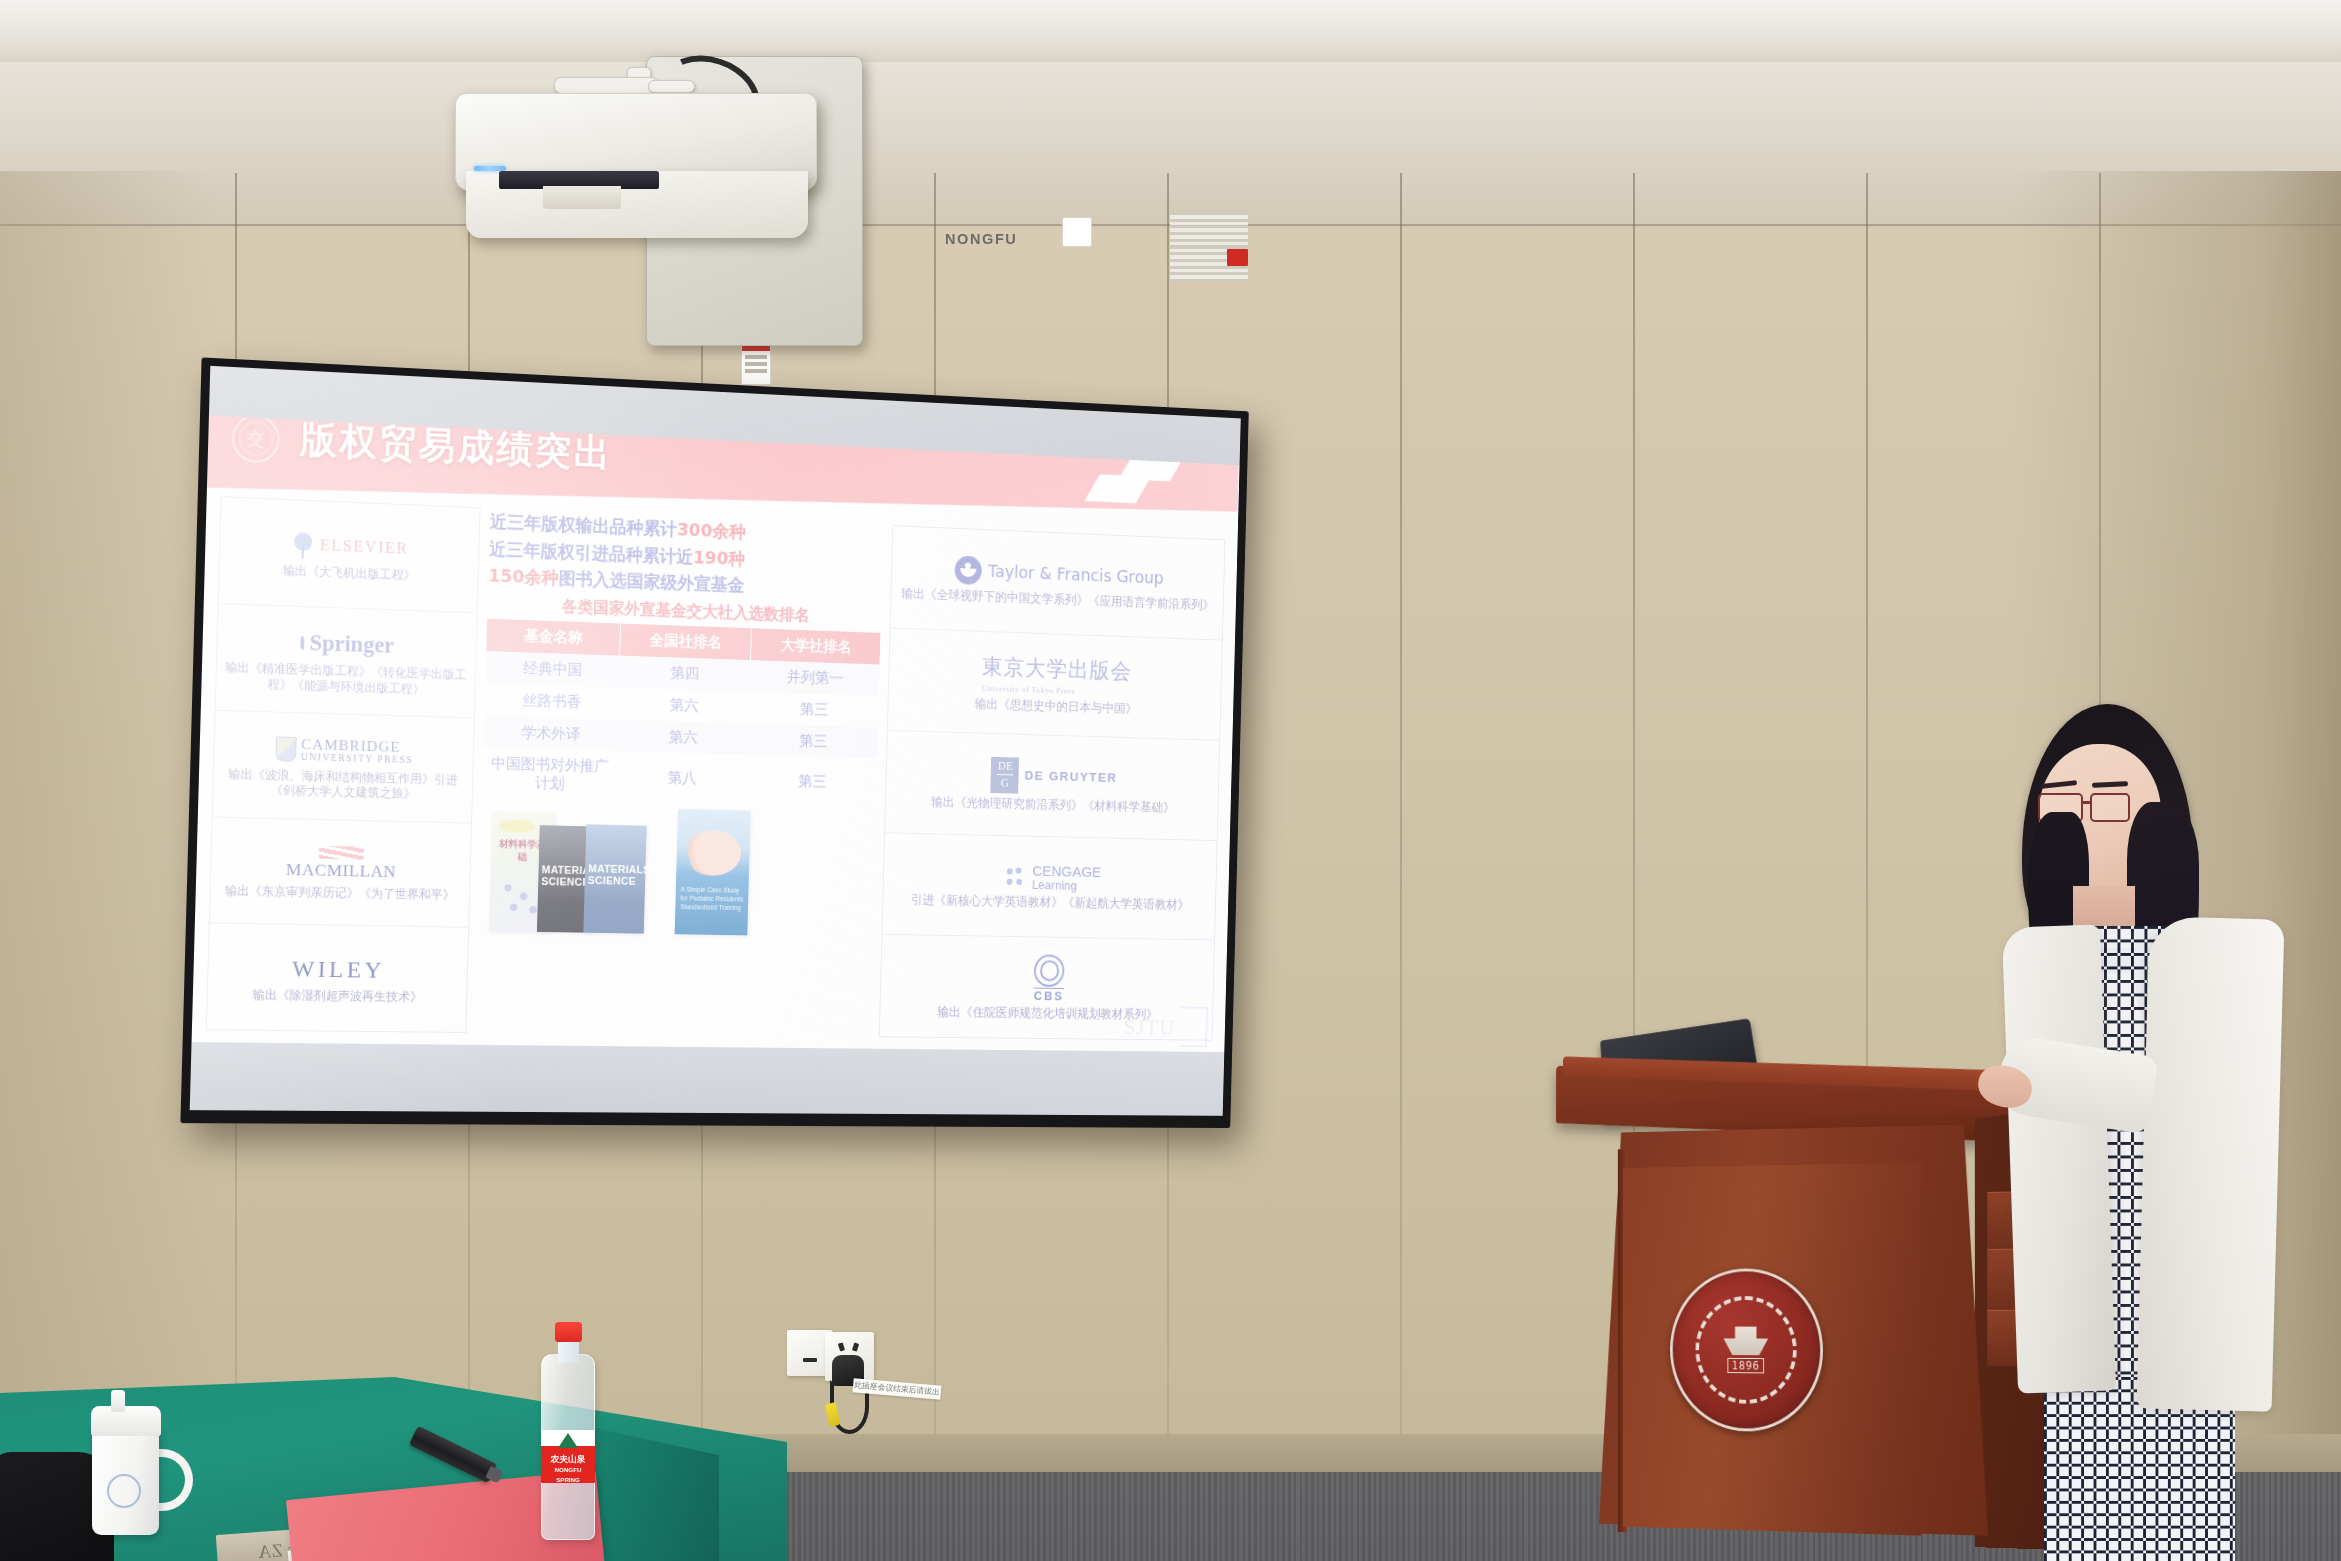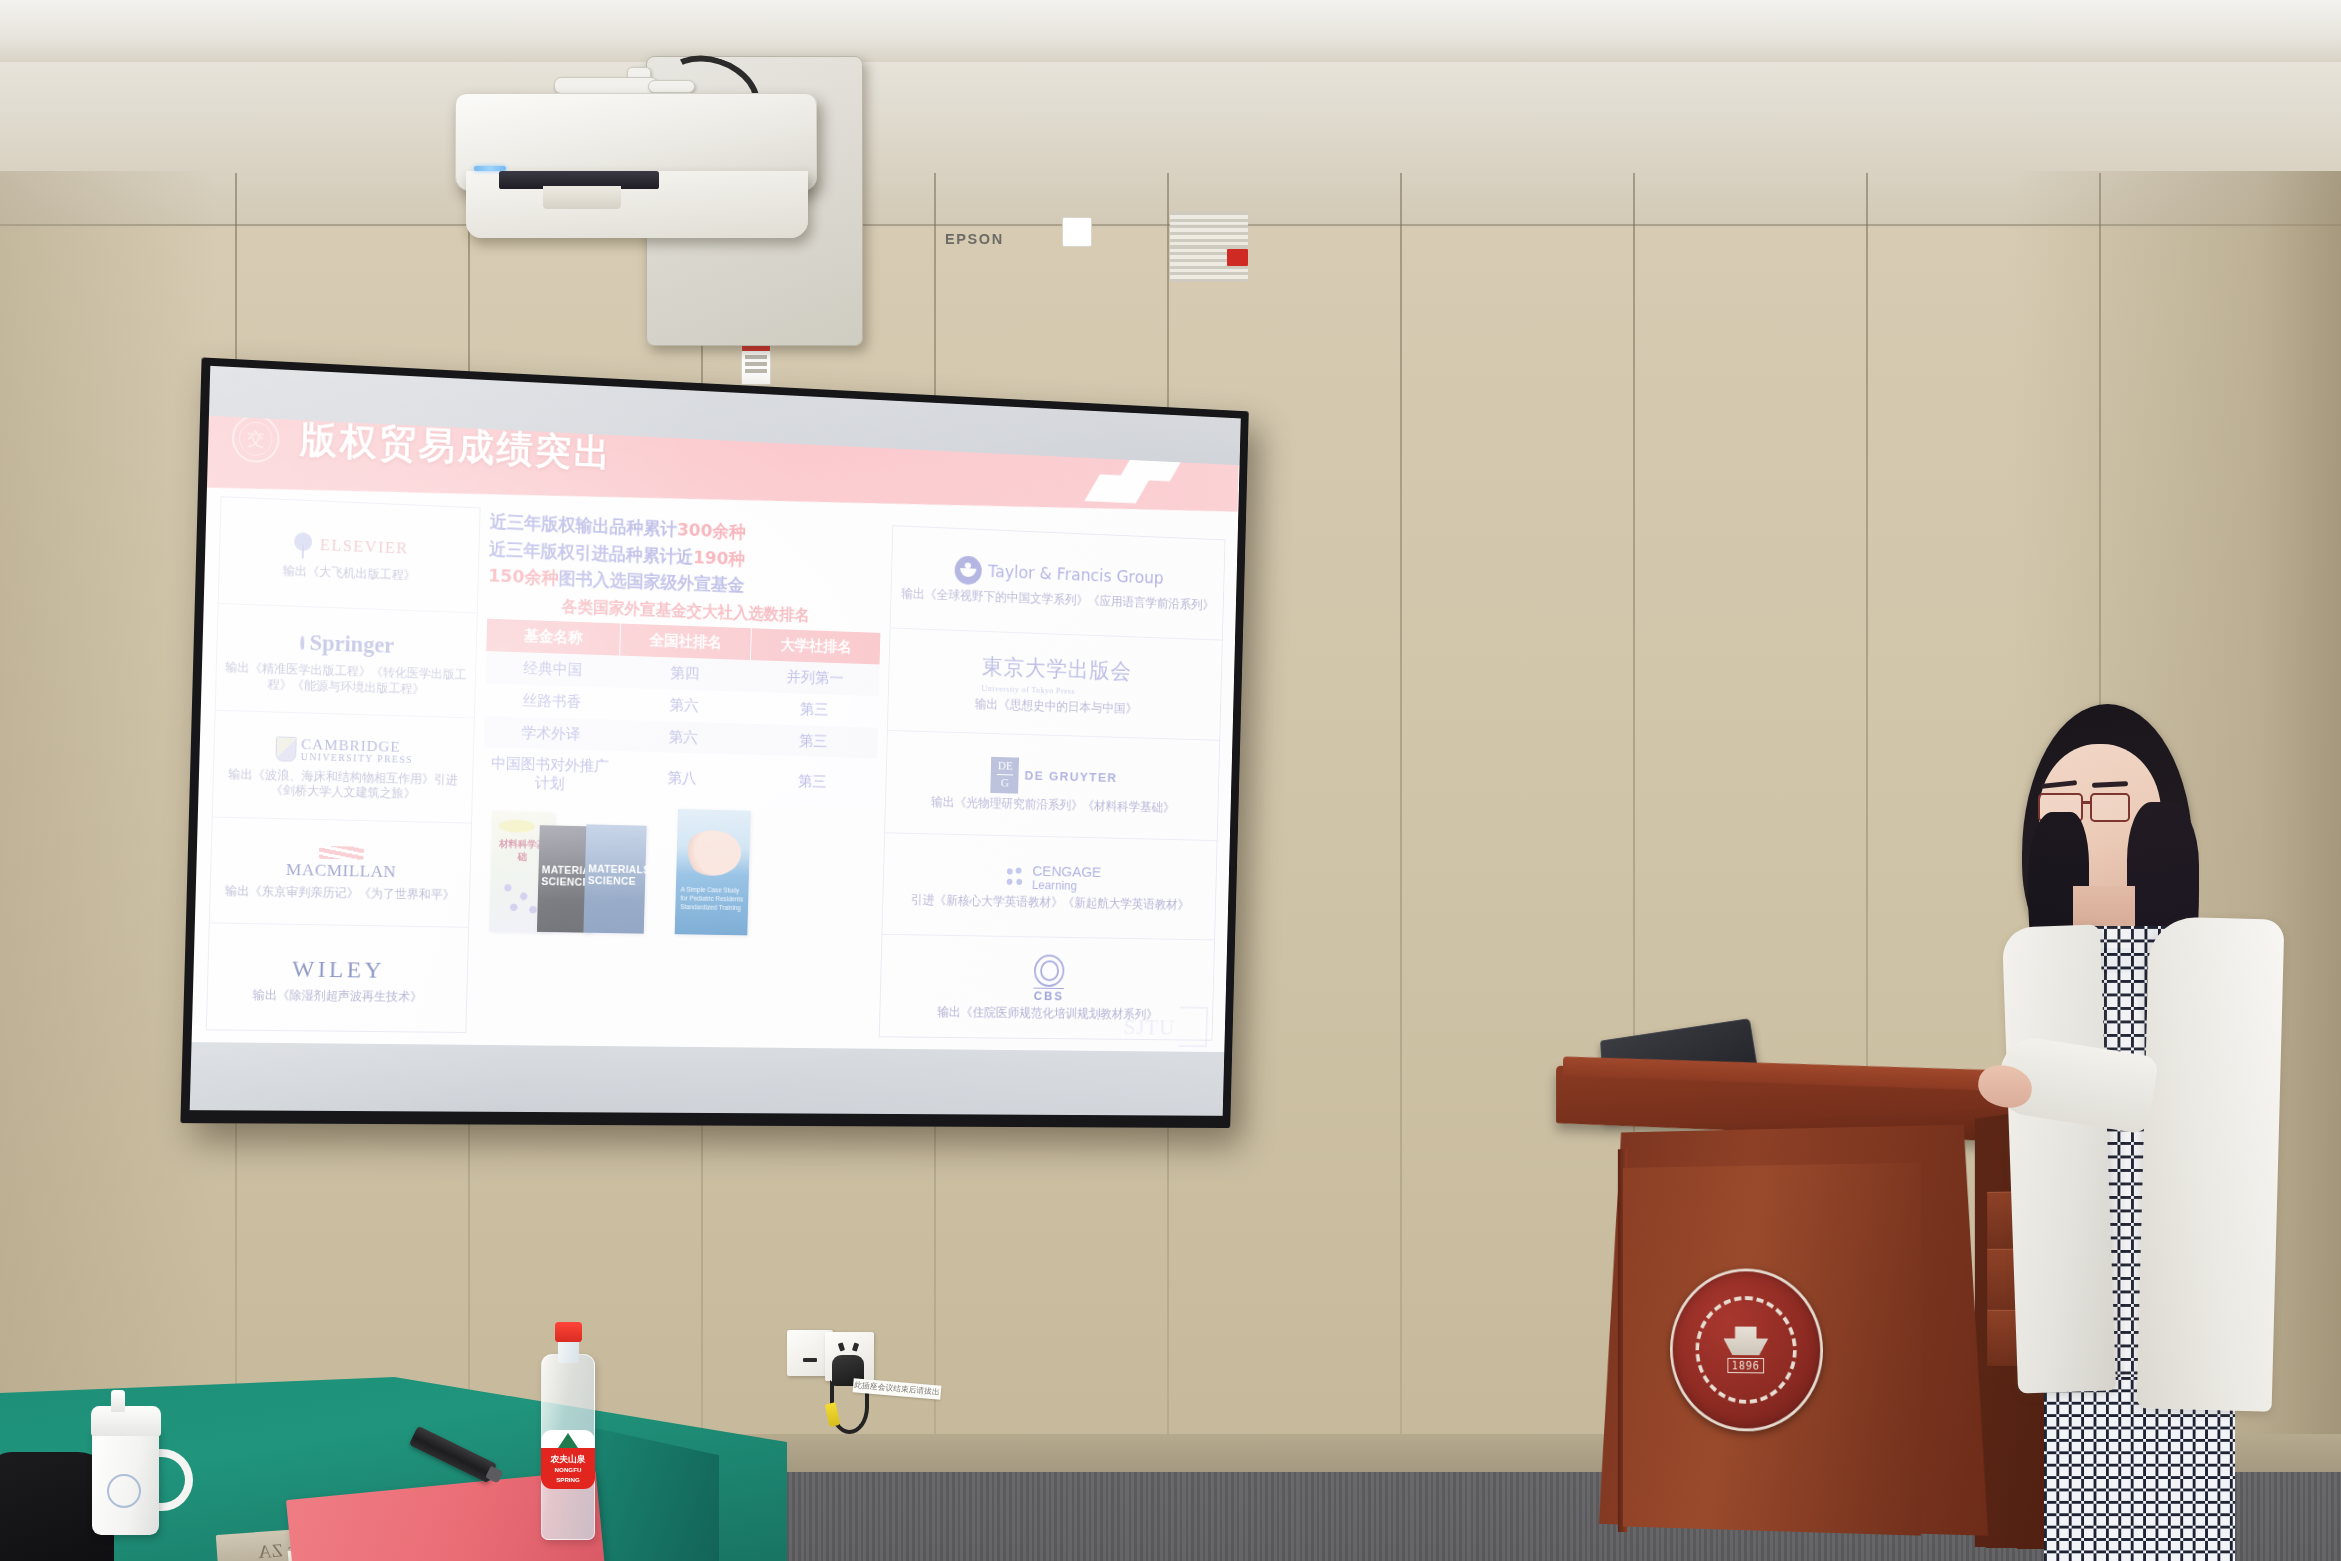--- a/index.html
+++ b/index.html
@@ -596,23 +596,23 @@
   }
   .bottle-neck{
     position:absolute; left:16.6px; top:12.4px; width:21px; height:29px;
     background:linear-gradient(100deg,#f2f6f8,#d9e2e8); border-radius:2.6px;
   }
   .bottle-cap{
     position:absolute; left:13.5px; top:0; width:27px; height:19.7px;
     background:linear-gradient(180deg,#ff4438,#d92c22); border-radius:3.6px;
   }
   .bottle-label{
-    position:absolute; left:0; top:108px; width:54px; height:59px;
+    position:absolute; left:0; top:108px; width:54px; height:53px;
     background:linear-gradient(180deg,#ffffff 0 30%, #e2251f 30% 100%);
-    border-radius:11px;
+    border-radius:1px;
   }
   .bottle-label .peak{
     position:absolute; left:16.6px; top:3.1px; width:0;height:0;
     border-left:10.4px solid transparent;border-right:10.4px solid transparent;
     border-bottom:15.5px solid #1f7a4d;
   }
   .bottle-label .ltxt{
     position:absolute; left:2.1px; top:24px; right:2.1px; text-align:center;
     color:#fff; font-size:8.8px; line-height:1.15; font-weight:700;
   }
@@ -697,21 +697,21 @@
   <div class="proj-plate"></div>
   <div class="proj-cable"></div>
   <div class="proj-cable2"></div>
   <div class="proj-arm">
     <div class="bar b3"></div>
       <div class="bar b1"></div>
       <div class="bar b2"></div>
       <div class="bar b4"></div>
   </div>
   <div class="proj-body">
-    <div class="proj-label">EPSON</div>
+    <div class="proj-label">NONGFU</div>
     <div class="proj-badge"></div>
     <div class="proj-vent"></div>
     <div class="proj-red"></div>
   </div>
   <div class="proj-body2"></div>
   <div class="proj-led"></div>
   <div class="proj-lens"></div>
   <div class="proj-lens-hood"></div>
 
   <div class="screen-frame">

